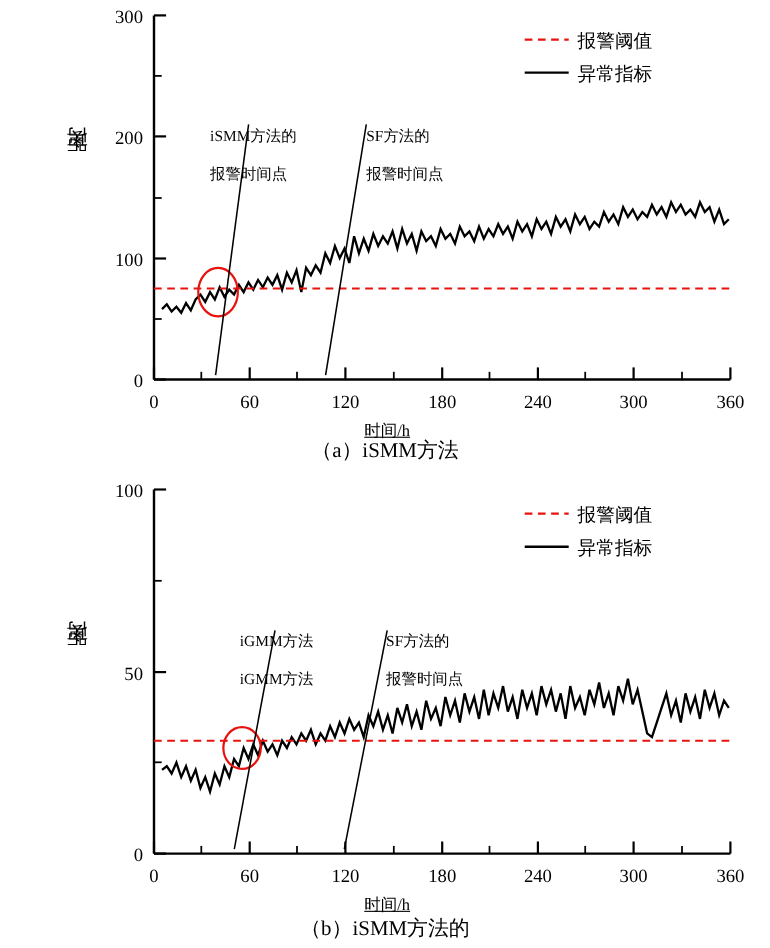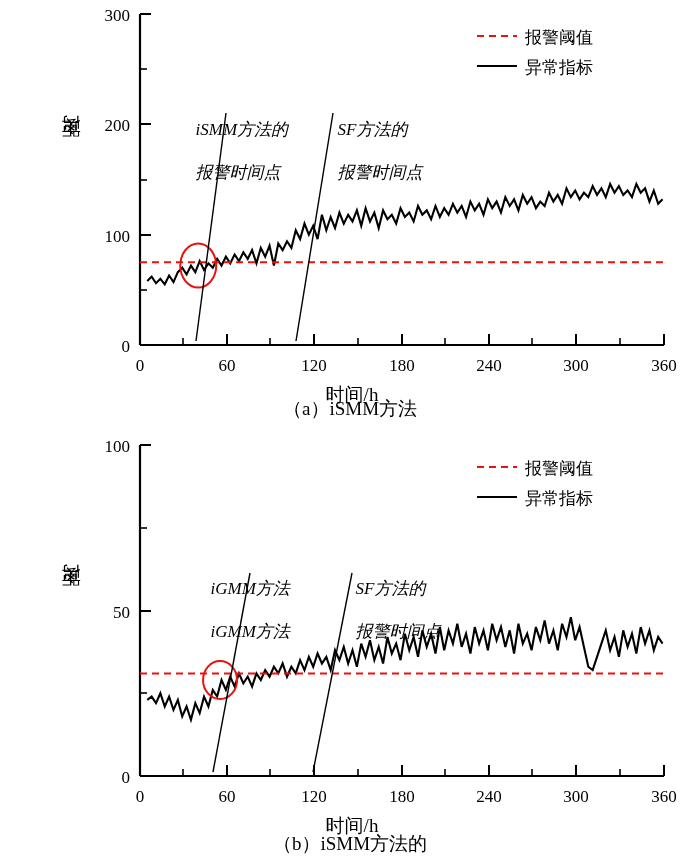--- a/index.html
+++ b/index.html
@@ -47,33 +47,33 @@
 
   .ylabel {
     position: absolute;
     font-size: 19px;
     writing-mode: vertical-rl;
     transform: rotate(180deg);
     letter-spacing: 1px;
   }
   .xlabel {
     position: absolute;
-    font-size: 19px;
+    font-size: 15px;
     text-align: center;
+    text-decoration: underline;
   }
   .legend-text {
     font-size: 17px;
     font-family: "Liberation Serif", serif;
   }
   .annot {
     position: absolute;
-    font-size: 17px;
+    font-size: 14px;
     line-height: 1.25;
     white-space: pre;
-    font-style: italic;
   }
   .tick-label {
     font-size: 17px;
     font-family: "Liberation Serif", serif;
   }
 </style>
 </head>
 <body>
 
 <div class="figure" id="figure-a">
@@ -194,21 +194,21 @@
 
       <line x1="477" y1="36" x2="517" y2="36" stroke="#e8120e" stroke-width="2" stroke-dasharray="7,5"></line>
       <line x1="477" y1="66" x2="517" y2="66" stroke="#000000" stroke-width="2.2"></line>
       <text class="legend-text" x="525" y="43">报警阈值</text>
       <text class="legend-text" x="525" y="73">异常指标</text>
     </svg>
 
     <div class="ylabel" style="left: 58px; top: 168px;">距离</div>
     <div class="xlabel" style="left: 302px; top: 382px; width: 100px;">时间/h</div>
 
-    <div class="annot" style="left: 185px; top: 126px;">
+    <div class="annot" style="left: 197px; top: 126px;">
       <span>iGMM方法</span><br>
       <span>iGMM方法</span>
     </div>
     <div class="annot" style="left: 330px; top: 126px;">
       <span>SF方法的</span><br>
       <span>报警时间点</span>
     </div>
   </div>
   <div class="caption" id="caption-b">（b）iSMM方法的</div>
 </div>

